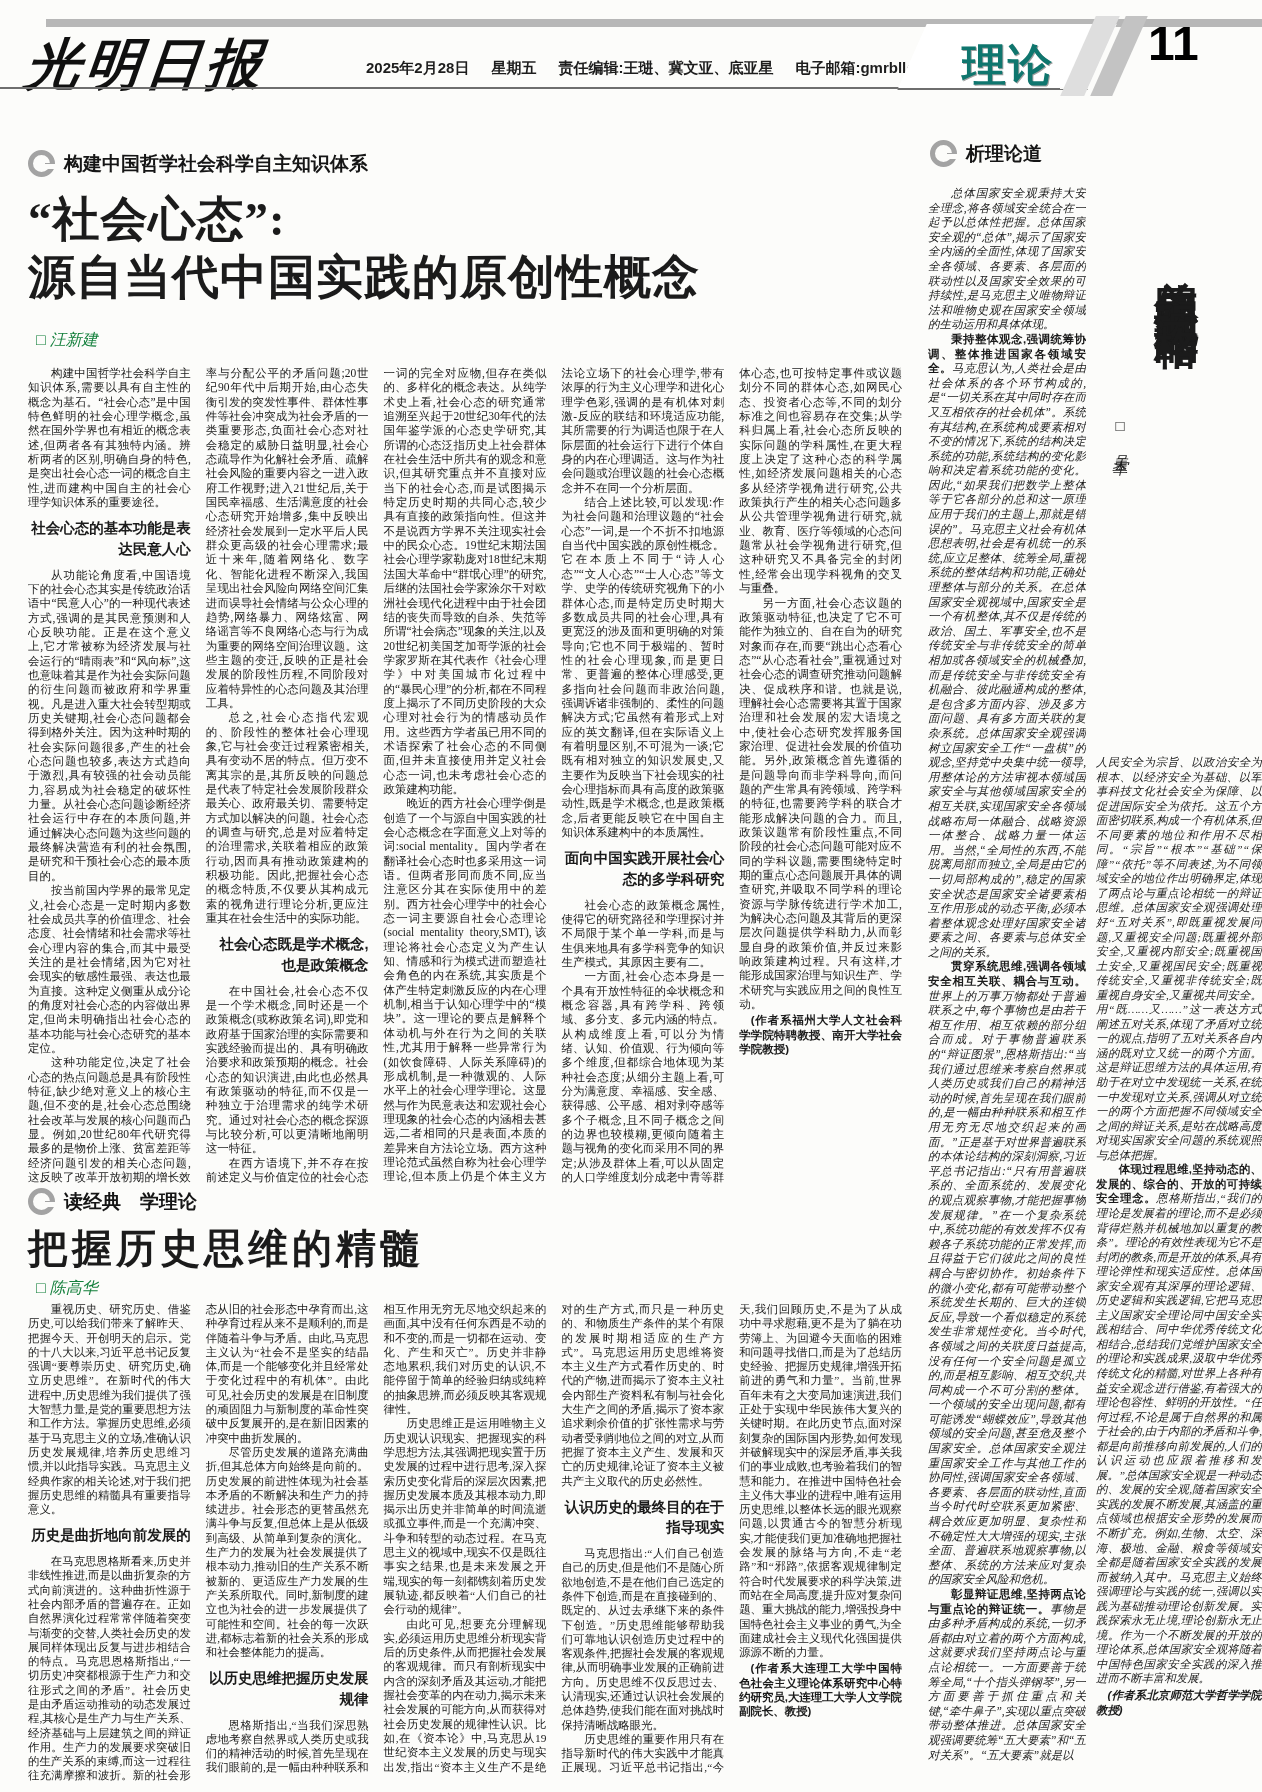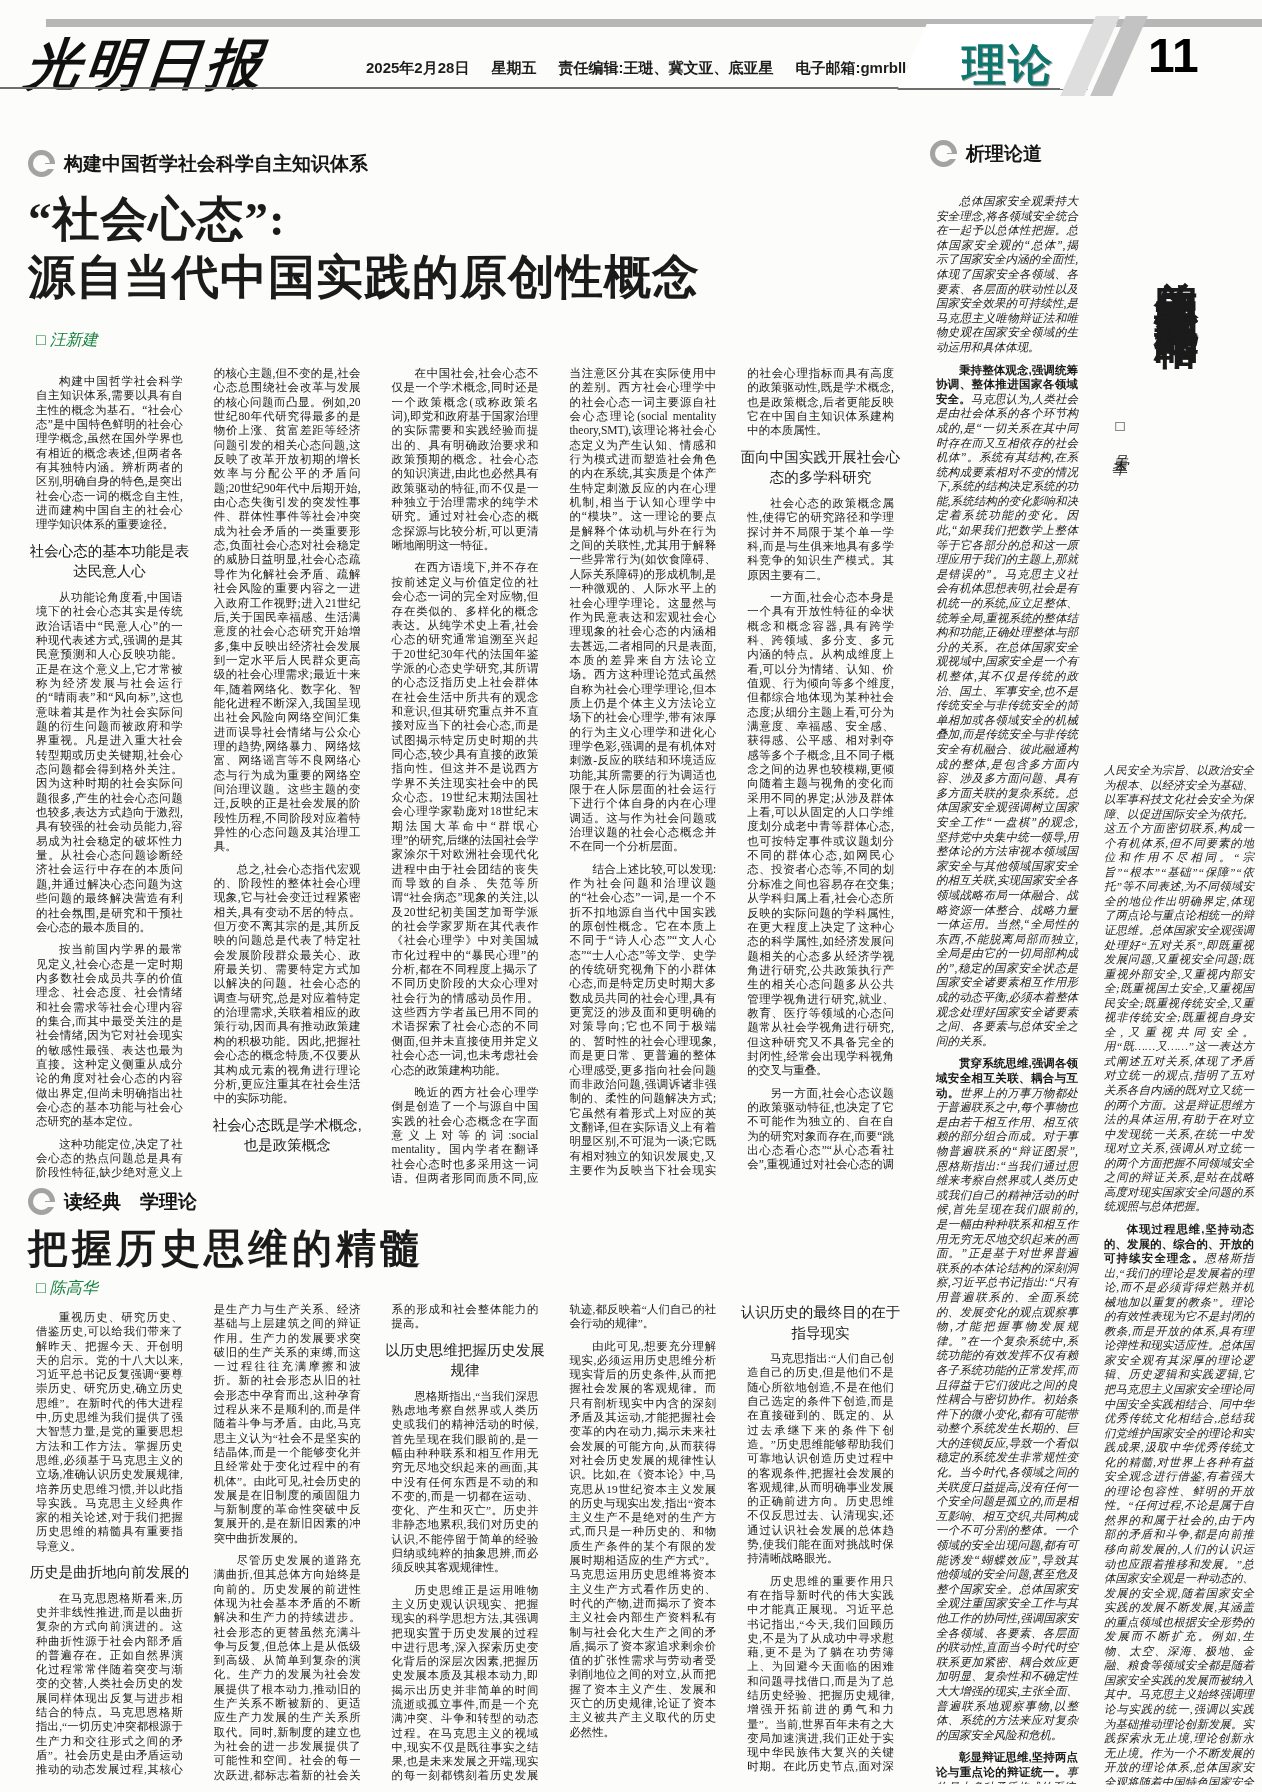--- a/index.html
+++ b/index.html
@@ -13,41 +13,41 @@
        font-weight:bold;font-size:15px;color:#1d1d1d;white-space:nowrap;}
   .dateline span{margin-right:22px;}
   .header-rule{position:absolute;left:0;top:87px;width:944px;height:2px;background:#6e6e6e;}
   .tab-shape{position:absolute;left:912px;top:24px;width:190px;height:64px;background:#ffffff;
        transform:skewX(-24deg);border-bottom:2px solid #6e6e6e;}
   .tab-rule-ext{position:absolute;left:1060px;top:87px;width:202px;height:2px;background:#fcfcfa;}
   .section-title{position:absolute;left:962px;top:36px;font-family:"Liberation Sans",sans-serif;
        font-weight:bold;font-size:44px;color:#0f766e;text-shadow:1px 1px 0 #9f9f9f;letter-spacing:2px;}
   .stripe1{position:absolute;left:1078px;top:16px;width:24px;height:80px;background:#dedede;transform:skewX(-24deg);}
   .stripe2{position:absolute;left:1108px;top:16px;width:22px;height:80px;background:#c3c3c3;transform:skewX(-24deg);}
-  .page-num{position:absolute;left:1148px;top:28px;font-family:"Liberation Sans",sans-serif;
+  .page-num{position:absolute;left:1148px;top:16px;font-family:"Liberation Sans",sans-serif;
        font-weight:bold;font-size:48px;color:#000;}
   
   .kicker{position:absolute;display:flex;align-items:center;gap:9px;
        font-family:"Liberation Sans",sans-serif;font-weight:bold;font-size:19px;color:#151515;}
   .glogo{display:inline-block;width:27px;height:27px;box-sizing:border-box;border:5px solid #a3a3a3;
        border-radius:50%;position:relative;flex:0 0 auto;}
   .glogo::after{content:"";position:absolute;right:-5px;top:9px;width:10px;height:5px;background:#fcfcfa;}
   .glogo::before{content:"";position:absolute;right:-2px;top:8px;width:7px;height:4px;background:#a3a3a3;}
   
   .main-headline{position:absolute;left:28px;top:190px;width:700px;font-size:47px;line-height:58px;
        font-weight:bold;font-family:"Liberation Serif",serif;letter-spacing:1px;}
   .byline{position:absolute;font-size:16px;font-style:italic;color:#15803d;}
   .bottom-headline{position:absolute;left:28px;top:1221px;font-size:40px;font-weight:bold;
        font-family:"Liberation Serif",serif;letter-spacing:4px;}
   
   .col-flow{column-fill:auto;text-align:justify;overflow:hidden;}
-  .body-p{margin:8px;text-indent:2em;}
+  .body-p{margin:0;text-indent:2em;}
   .body-p.noindent{text-indent:0;}
-  .sub-head{font-family:"Liberation Sans",sans-serif;font-weight:normal;font-size:14.5px;line-height:1.42;
-       margin:9px 0 8px;text-indent:0;break-inside:avoid;text-align:center;}
+  .sub-head{font-family:"Liberation Sans",sans-serif;font-weight:bold;font-size:14.5px;line-height:1.42;
+       margin:9px 0 8px;text-indent:0;break-inside:avoid;text-align:right;}
   .credit{font-family:"Liberation Sans",sans-serif;font-weight:bold;text-indent:1em;margin-top:2px;}
   #main-cols{position:absolute;left:28px;top:366px;width:874px;height:820px;
        column-count:5;column-gap:15px;font-size:11.5px;line-height:14.35px;}
   #bottom-cols{position:absolute;left:28px;top:1302px;width:874px;height:484px;
        column-count:5;column-gap:15px;font-size:11.4px;line-height:14.3px;}
   
   .kai{font-style:italic;}
   .kai b{font-family:"Liberation Sans",sans-serif;font-style:normal;font-weight:bold;}
   #right-col-a{position:absolute;left:928px;top:186px;width:158px;height:1598px;
        font-size:11.5px;line-height:14.6px;}

